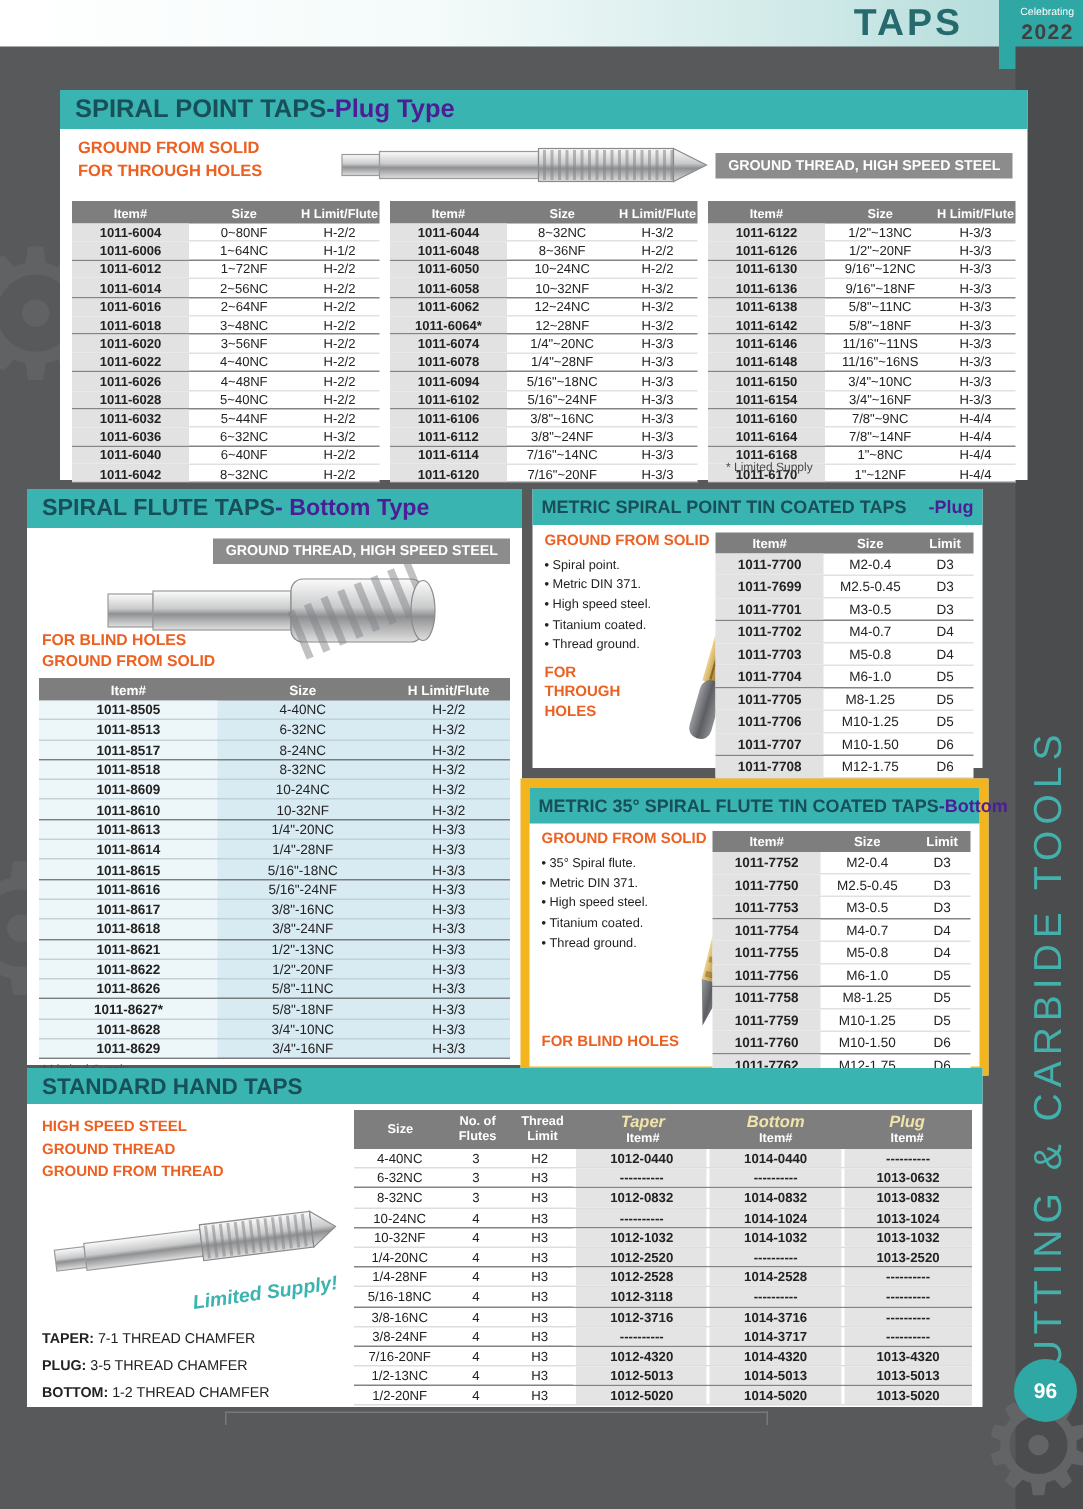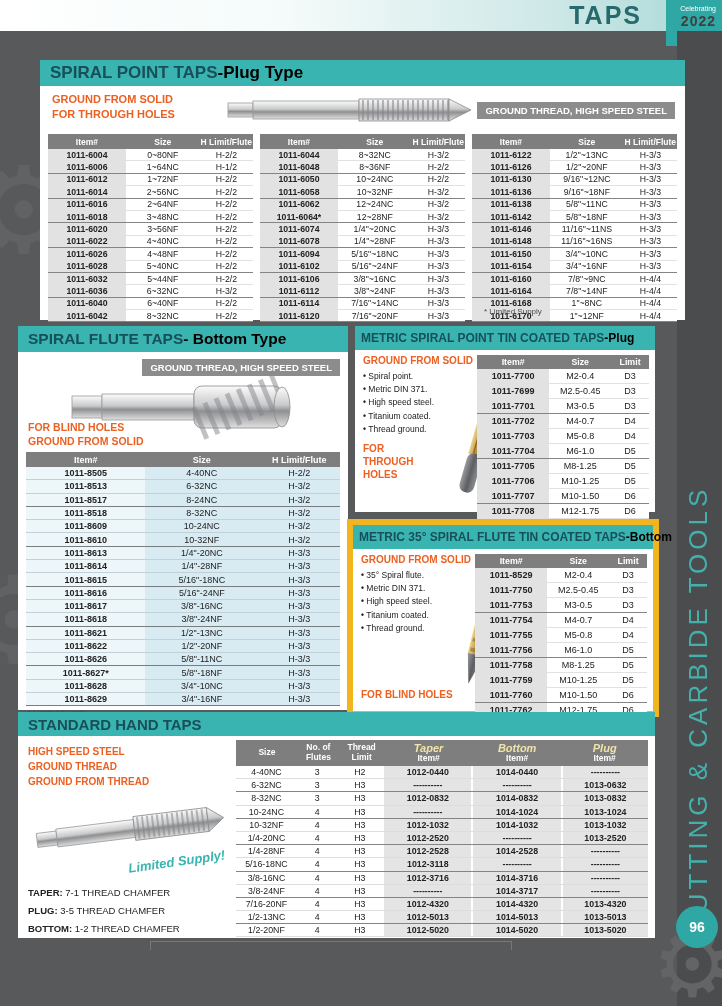--- a/index.html
+++ b/index.html
@@ -22,21 +22,21 @@
   .pagenum{left:676px;top:906px;width:42px;height:42px;border-radius:50%;background:#2fa7a5;
     color:#fff;font-weight:bold;font-size:14px;display:flex;align-items:center;justify-content:center;}
   .bg-gear{color:#ffffff;opacity:.05;font-size:120px;line-height:1;}
   .deco-line{left:150px;top:941px;width:360px;height:8px;border-top:1px solid #77787a;
     border-left:1px solid #77787a;border-right:1px solid #77787a;}
   
   .panel{position:absolute;background:#fff;}
   .banner{height:26px;background:#3ab4b0;display:flex;align-items:center;padding:0 10px;
     font-weight:bold;white-space:nowrap;}
   .banner .dark{color:#174f5a;}
-  .banner .light{color:#000000;}
+  .banner .light{color:#4c1d95;}
   .orange{color:#ec6022;font-weight:bold;}
   .steelbadge{background:#8c8c8c;color:#fff;font-weight:bold;font-size:9.5px;padding:3px 8px;}
   .footnote{font-size:8px;color:#4a4a4a;}
   
   .mt{background:#fff;}
   .mt-head{display:flex;background:#7e7e7e;color:#fff;font-weight:bold;font-size:8.5px;
     height:15px;align-items:center;text-align:center;}
   .mt .tr{display:flex;align-items:center;text-align:center;font-size:8.7px;color:#222;
     border-bottom:1px solid rgba(120,120,120,.22);}
   .mt .td{overflow:hidden;white-space:nowrap;}
@@ -64,21 +64,21 @@
   .p2-notes{position:absolute;left:10px;bottom:4px;font-size:10.5px;line-height:1.35;}
   .p2-table{margin:0 8px;background:#d8eaf2;}
   .p2 .mt-head{font-size:9px;}
   .p2 .tr{height:12.3px;font-size:9px;}
   .p2 .tr .c0{background:rgba(255,255,255,.55);}
   .p2 .tr:nth-child(3n){border-bottom-color:rgba(80,80,80,.7);}
   .p2-foot{margin:2px 0 0 10px;}
   
   .p3{left:355px;top:326px;width:300px;height:186px;}
   .p4{left:347px;top:519px;width:312px;height:198px;border:6px solid #f2b51d;box-sizing:border-box;}
-  .p3 .banner,.p4 .banner{height:24px;font-size:12px;padding:0 6px;}
+  .p3 .banner,.p4 .banner{height:24px;font-size:12px;padding:0 6px;justify-content:space-between;}
   .metric-body{position:relative;height:160px;}
   .ground-label{position:absolute;left:8px;top:5px;font-size:10px;}
   .bullets{position:absolute;left:8px;top:20px;margin:0;padding:0;list-style:none;
     font-size:8.5px;color:#222;line-height:1.55;}
   .bullets li:before{content:"• ";font-weight:bold;}
   .hole-note{position:absolute;font-size:10px;line-height:1.3;}
   .p3 .hole-note{left:8px;top:92px;width:62px;}
   .p4 .hole-note{left:8px;bottom:8px;}
   .metric-tap{position:absolute;left:92px;top:48px;}
   .p4 .metric-tap{left:96px;top:40px;}
@@ -639,21 +639,21 @@
       </g>
     </svg>
     <div class="metric-table mt">
       <div class="mt-head">
         <span class="c0">Item#</span>
         <span class="c1">Size</span>
         <span class="c2">Limit</span>
       </div>
       <div>
           <div class="tr">
-            <div class="td c0">1011-8529</div>
+            <div class="td c0">1011-7752</div>
             <div class="td c1">M2-0.4</div>
             <div class="td c2">D3</div>
           </div>
           <div class="tr">
             <div class="td c0">1011-7750</div>
             <div class="td c1">M2.5-0.45</div>
             <div class="td c2">D3</div>
           </div>
           <div class="tr">
             <div class="td c0">1011-7753</div>

